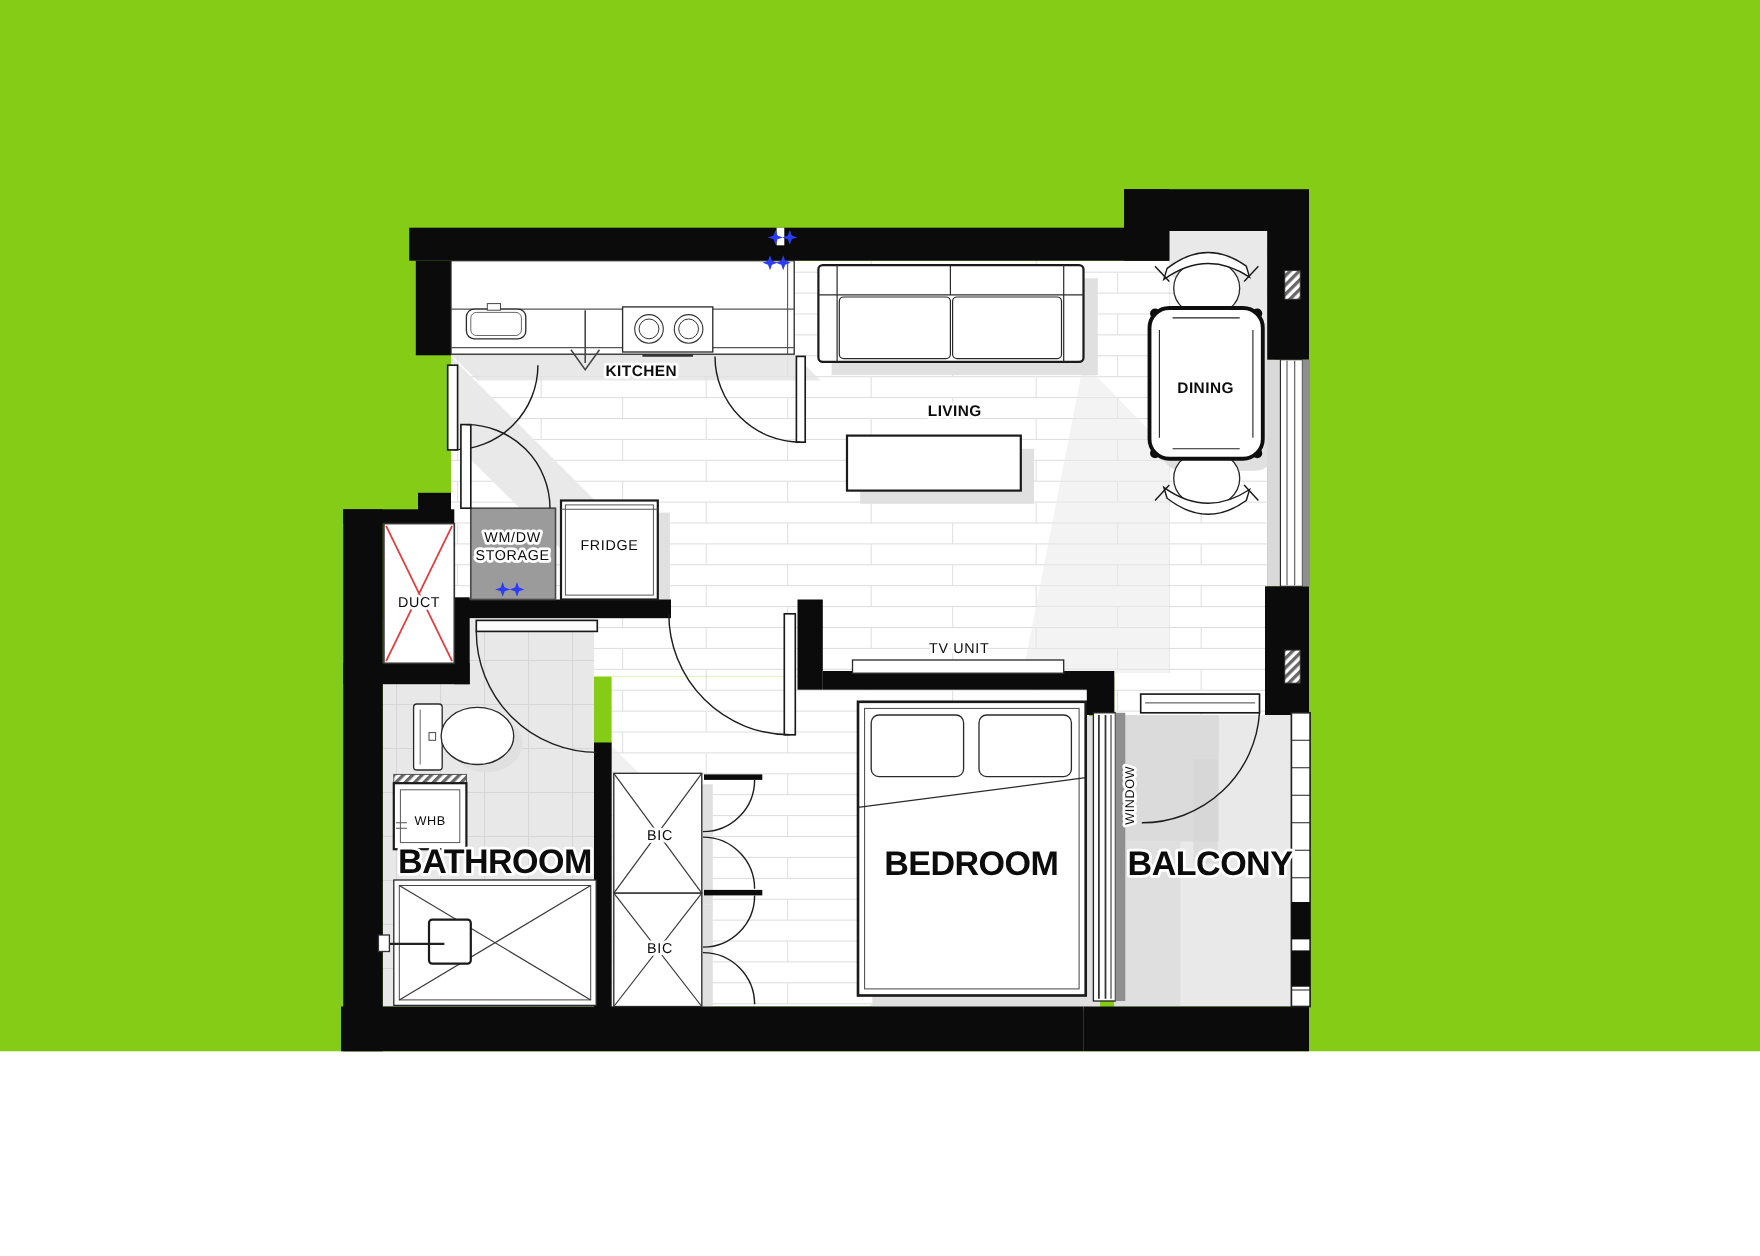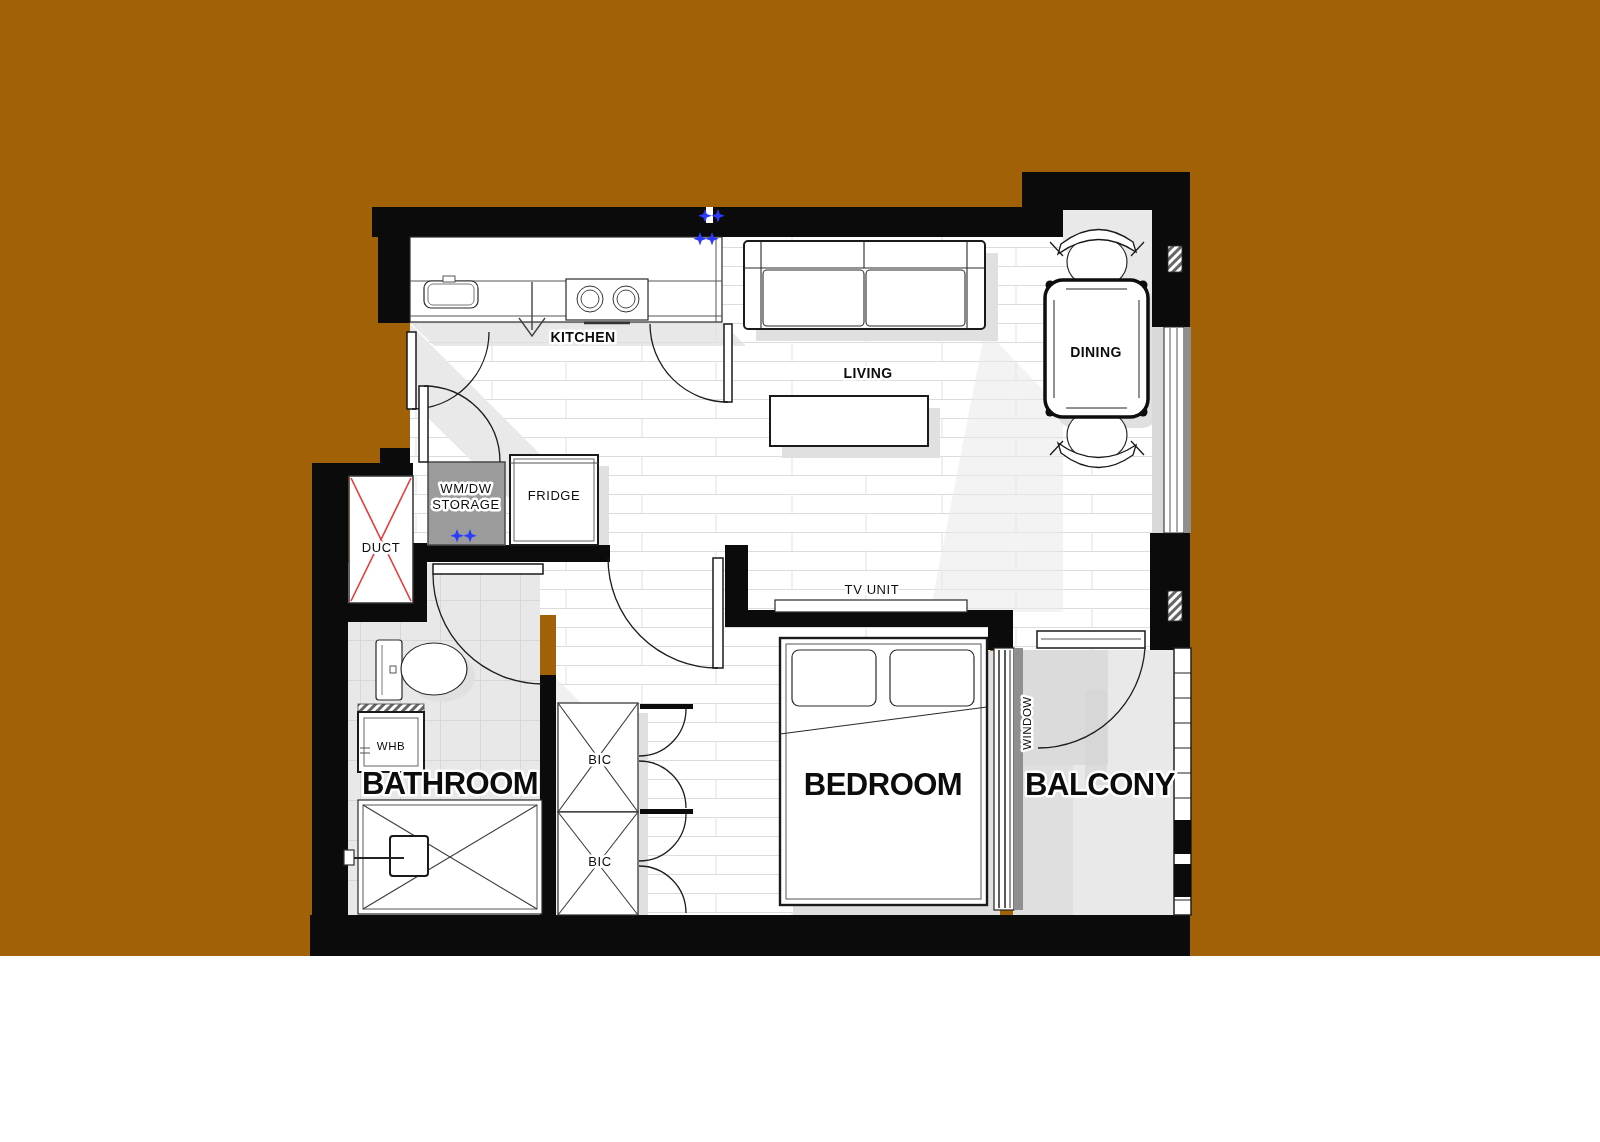--- a/index.html
+++ b/index.html
@@ -1,16 +1,16 @@
 <!DOCTYPE html>
 <html><head>
 <meta charset="utf-8">
 <style>
   html,body{margin:0;padding:0;background:#ffffff;}
-  .plan-wrap{position:relative;width:1600px;height:956px;background:#a16207;overflow:hidden;
+  .plan-wrap{position:relative;width:1600px;height:956px;background:#84cc16;overflow:hidden;
              font-family:"Liberation Sans", sans-serif;}
   svg{display:block;}
   .wall{fill:#0b0b0b;stroke:none;}
   .floor{fill:url(#plank);}
   .bathfloor{fill:url(#bathtile);}
   .furn{fill:#ffffff;stroke:#1a1a1a;stroke-width:2;}
   .furn-thin{fill:#ffffff;stroke:#2a2a2a;stroke-width:1.2;}
   .ln{stroke:#2a2a2a;stroke-width:1.1;fill:none;}
   .ln-soft{stroke:#555;stroke-width:1;fill:none;}
   .arc{stroke:#1d1d1d;stroke-width:1.3;fill:none;}

